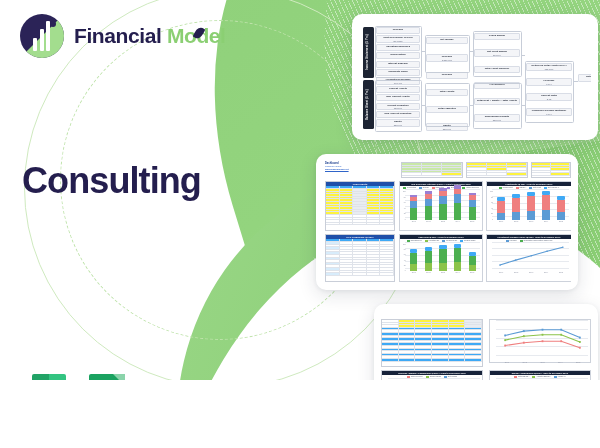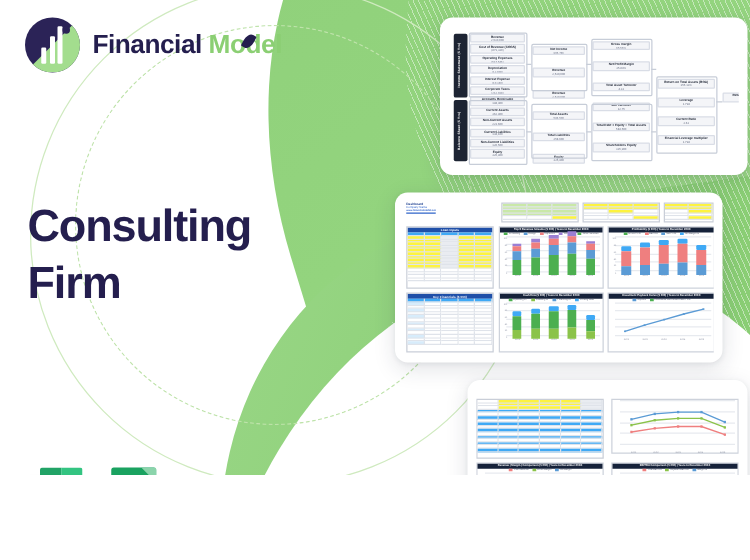--- a/index.html
+++ b/index.html
@@ -268,21 +268,20 @@
       <div class="bar b3"></div>
       <div class="dot"></div>
     </div>
     <div class="logo-text">
       <span class="t1">Financial</span><span>&nbsp;</span><span class="t2"><span>Model</span><i class="leaf"></i></span>
     </div>
   </div>
 
   <div class="headline">
     <div>Consulting</div>
-    <div>Firm</div>
   </div>
 
   <div class="filetypes">
     <div class="ico">
       <div class="xls-doc">
         <i class="xq a"></i>
           <i class="xq b"></i>
           <i class="xq c"></i>
           <i class="xq d"></i>
           <i class="xq e"></i>

